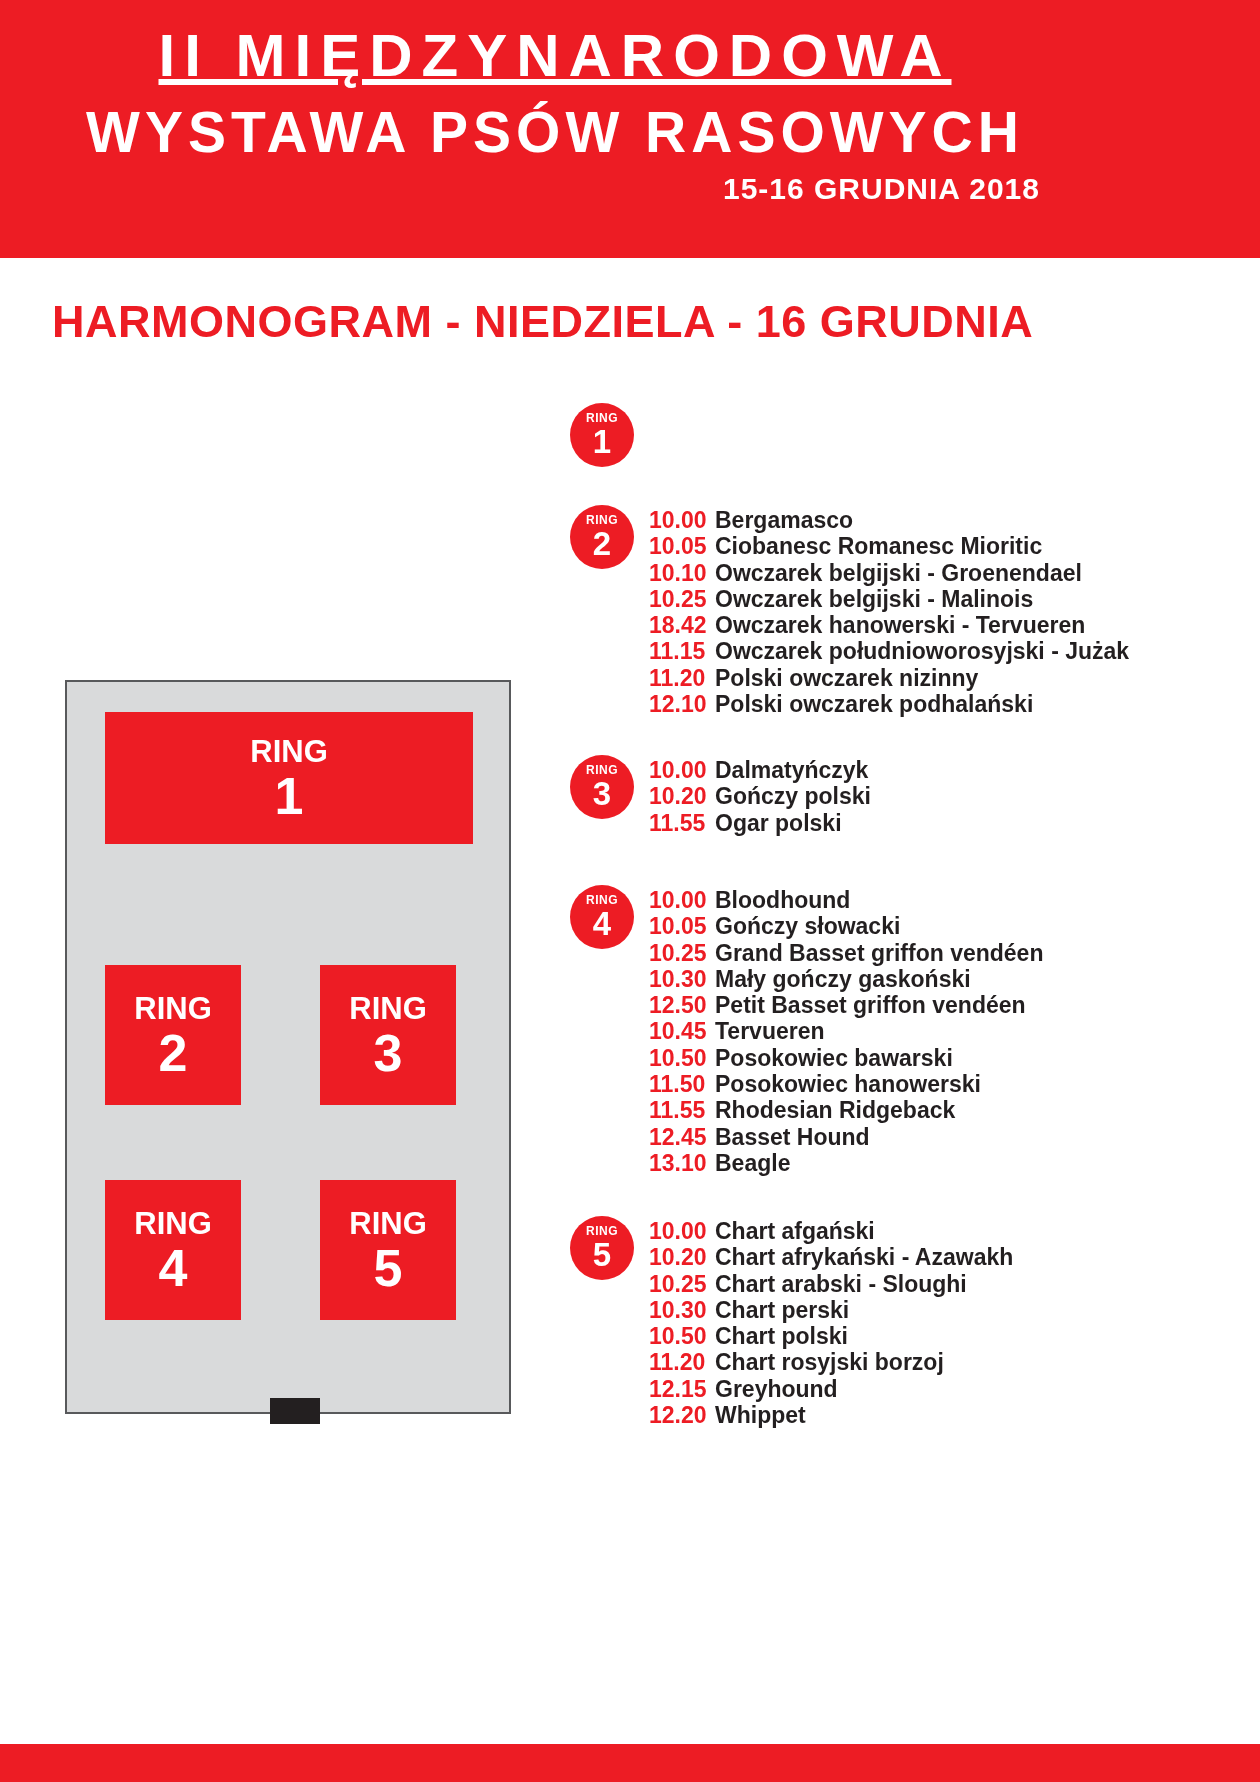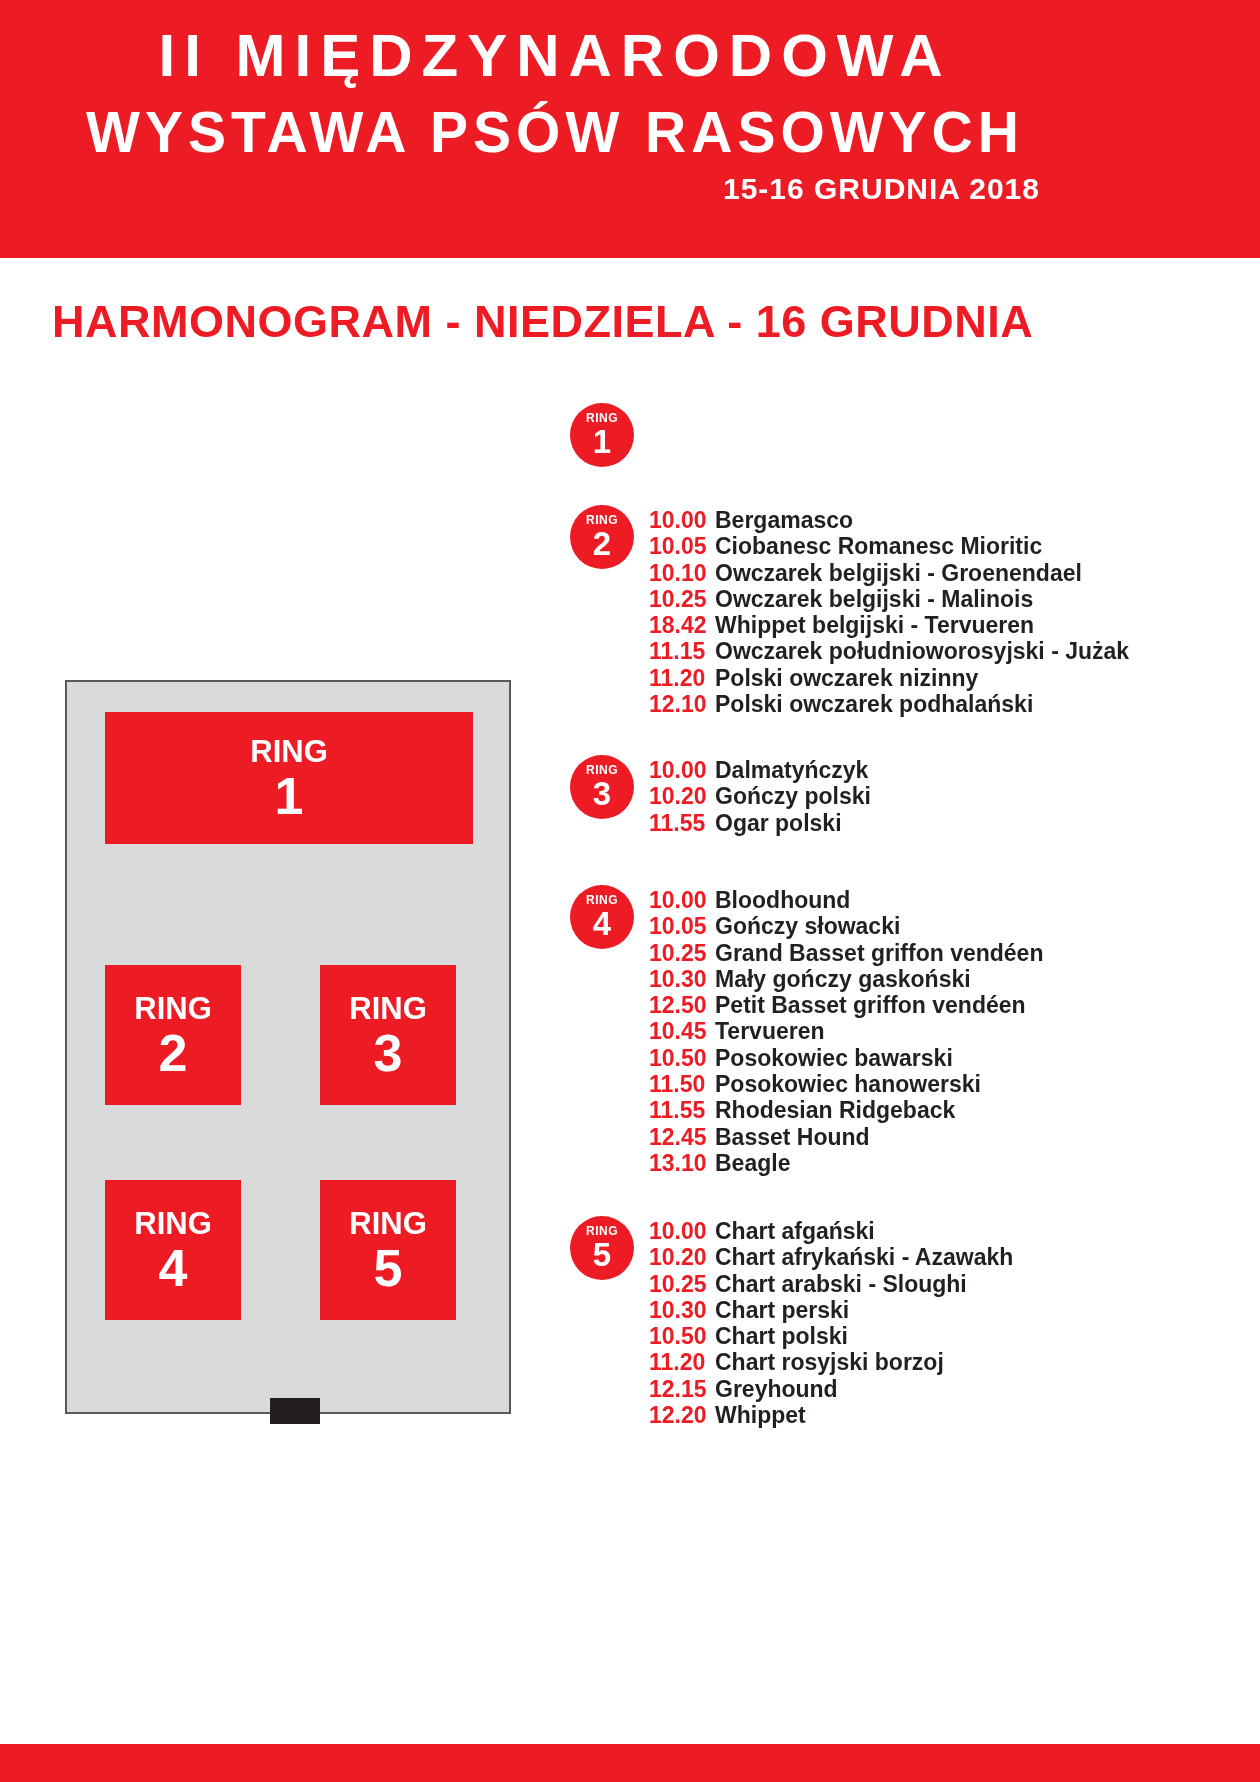--- a/index.html
+++ b/index.html
@@ -3,21 +3,21 @@
 <meta charset="utf-8">
 <style>
   :root { --red:#ed1c24; --black:#231f20; --floor_gray:#d9dadb; }
   * { margin:0; padding:0; box-sizing:border-box; }
   body { background:#ffffff; font-family:"Liberation Sans", sans-serif; }
   .page { position:relative; width:1260px; height:1782px; background:#ffffff; overflow:hidden; font-weight:700; }
 
   
   .header { position:absolute; top:0; left:0; width:100%; height:258px; background:var(--red); color:#ffffff; }
   .header-inner { position:absolute; left:70px; top:24px; width:970px; text-align:center; }
-  .h-line1 { font-size:60px; letter-spacing:9px; line-height:1.05; }
+  .h-line1 { font-size:60px; letter-spacing:9px; line-height:1.05;text-decoration:underline; }
   .h-line2 { font-size:57px; letter-spacing:5px; line-height:1.05; margin-top:16px; }
   .h-date  { font-size:30px; letter-spacing:1px; text-align:right; margin-top:9px; }
 
   
   .schedule-heading { position:absolute; top:296px; left:52px; width:1140px;
     font-size:45px; color:var(--red); letter-spacing:0.5px; white-space:nowrap; }
 
   
   .hall { position:absolute; left:65px; top:396px; width:446px; text-align:center; color:var(--black); }
   .hall-word { font-size:88px; line-height:1; letter-spacing:4px; }
@@ -106,21 +106,21 @@
   <section class="sched sched2">
     <div class="badge">
       <span class="badge-word">RING</span>
       <span class="badge-num">2</span>
     </div>
     <div class="rows">
       <div class="row"><span class="t">10.00</span><span class="b">Bergamasco</span></div>
       <div class="row"><span class="t">10.05</span><span class="b">Ciobanesc Romanesc Mioritic</span></div>
       <div class="row"><span class="t">10.10</span><span class="b">Owczarek belgijski - Groenendael</span></div>
       <div class="row"><span class="t">10.25</span><span class="b">Owczarek belgijski - Malinois</span></div>
-      <div class="row"><span class="t">18.42</span><span class="b">Whippet belgijski - Tervueren</span></div>
+      <div class="row"><span class="t">18.42</span><span class="b">Owczarek hanowerski - Tervueren</span></div>
       <div class="row"><span class="t">11.15</span><span class="b">Owczarek południoworosyjski - Jużak</span></div>
       <div class="row"><span class="t">11.20</span><span class="b">Polski owczarek nizinny</span></div>
       <div class="row"><span class="t">12.10</span><span class="b">Polski owczarek podhalański</span></div>
     </div>
   </section>
 
   <section class="sched sched3">
     <div class="badge">
       <span class="badge-word">RING</span>
       <span class="badge-num">3</span>

